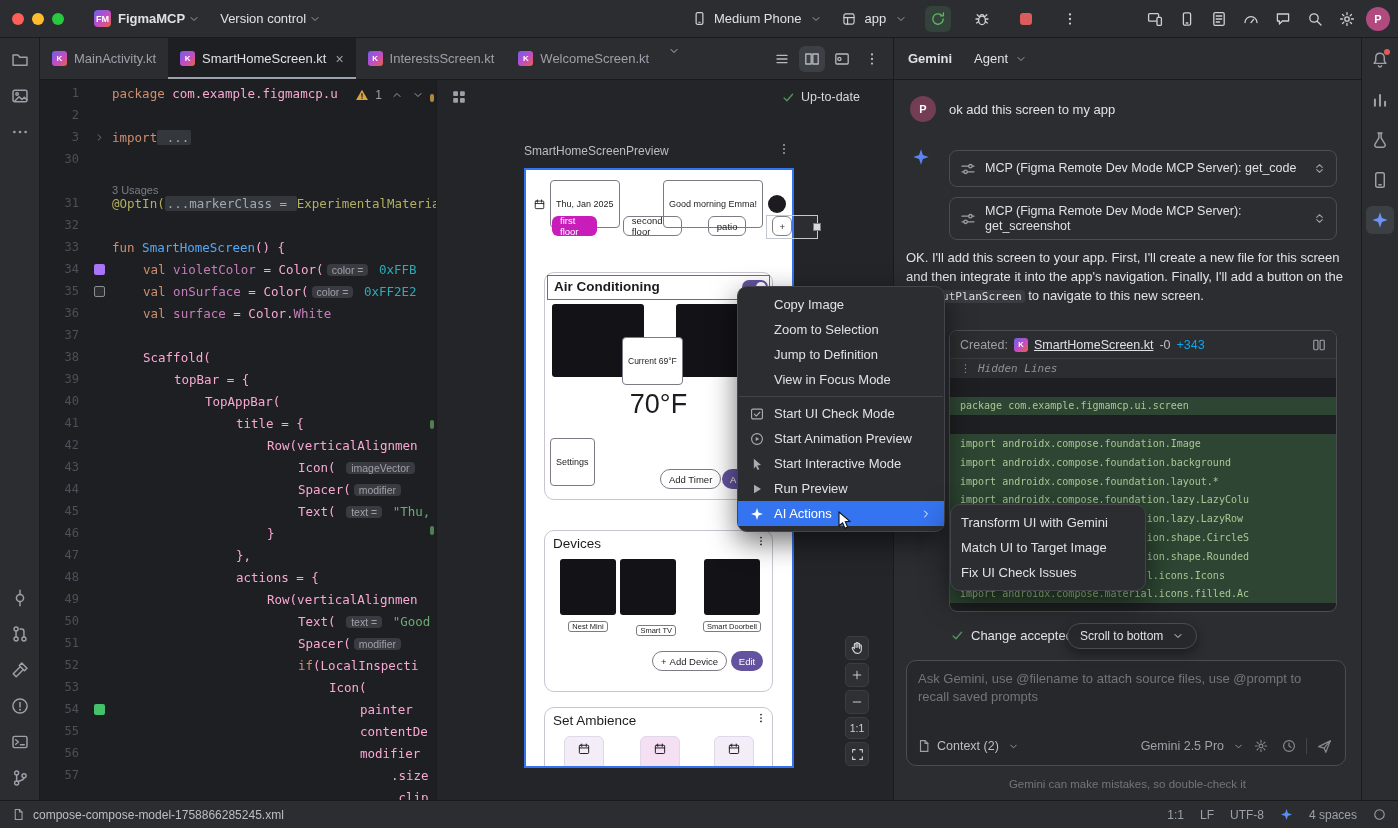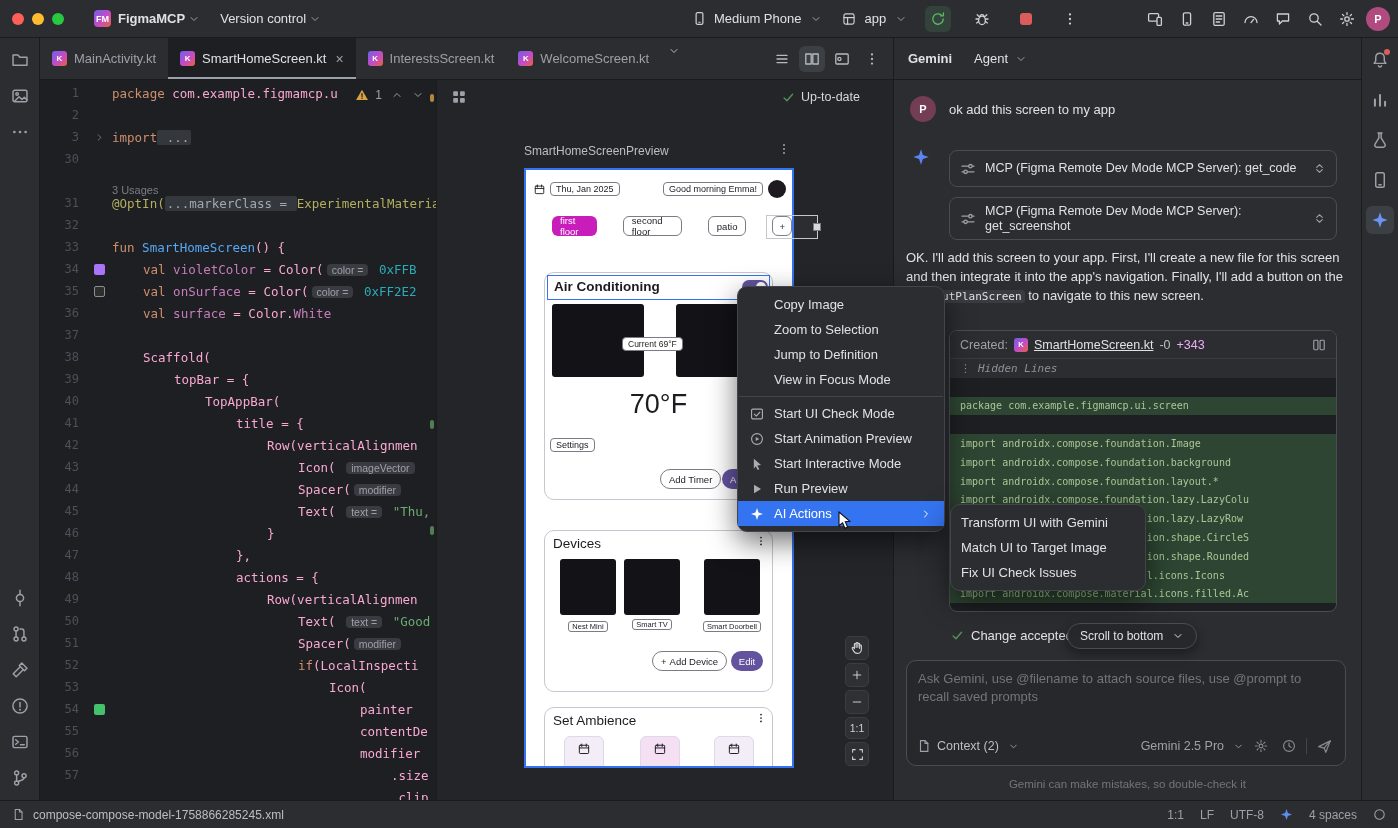--- a/index.html
+++ b/index.html
@@ -50,21 +50,21 @@
   .tk-inlay{background:#393B40;color:#9DA0A8;border-radius:4px;padding:0 5px;font-size:10.5px;margin:0 3px;font-family:"Liberation Sans",sans-serif}
   .ehint{color:#787E87;font-size:11px;font-family:"Liberation Sans",sans-serif}
   #inspectw{position:absolute;top:6px;right:8px;display:flex;align-items:center;gap:6px;font-size:12px;color:#9DA0A8;font-family:"Liberation Sans",sans-serif;background:#1E1F22;padding:2px 4px;border-radius:6px}
   .smark{position:absolute;right:2px;width:4px;border-radius:2px}
 
   
   #preview{position:absolute;left:436px;top:80px;width:457px;height:720px;background:#232528;border-left:1px solid #1A1B1D;overflow:hidden;z-index:2}
   .pstatus{position:absolute;right:33px;top:10px;display:flex;align-items:center;gap:6px;font-size:12.5px;color:#D5D8DD}
   .plabel{position:absolute;left:87px;top:64px;font-size:12px;color:#BCBEC4}
   #phone{position:absolute;left:87px;top:88px;width:270px;height:600px;background:#fff;border:2px solid var(--accent-blue);overflow:hidden;color:#1D1B20}
-  .pchip{border:1px solid #7E7A85;border-radius:4px;padding:1px 5px;font-size:9px;color:#1D1B20;background:#fff;white-space:nowrap}
+  .pchip{border:1px solid #7E7A85;border-radius:4px;padding:18px 5px;font-size:9px;color:#1D1B20;background:#fff;white-space:nowrap}
   .fc{height:20px;display:inline-flex;align-items:center;padding:0 8px;border-radius:6px;font-size:9.5px}
   .fc.sel{background:var(--magenta);color:#fff}
   .fc.out{border:1px solid #7E7A85;color:#1D1B20}
   .fc.plus{padding:0 6px}
   .pcard{position:absolute;border:1px solid #CAC4D0;border-radius:10px;background:#fff}
   .pcardtitle{position:absolute;left:8px;top:5px;font-size:13.5px;font-weight:500;color:#1D1B20}
   .pkebab{position:absolute;right:5px;top:4px;color:#1D1B20}
   .darkbox{background:#131317;border-radius:3px}
   .pbtn{background:var(--purple);color:#fff;border-radius:10px;font-size:9.5px;display:inline-flex;align-items:center;justify-content:center;height:20px}
   .obtn{border:1px solid #7E7A85;color:#1D1B20;border-radius:10px;font-size:9.5px;display:inline-flex;align-items:center;justify-content:center;height:20px;padding:0 8px;gap:3px;background:#fff}
@@ -489,21 +489,21 @@
             <circle cx="8" cy="3.4" r="1.15" fill="currentColor" stroke="none"></circle>
             <circle cx="8" cy="8" r="1.15" fill="currentColor" stroke="none"></circle>
             <circle cx="8" cy="12.6" r="1.15" fill="currentColor" stroke="none"></circle>
           </svg>
         </span>
       <div id="devicecols">
           <div style="position: absolute; left: 15px; top: 28px; width: 56px; display: flex; flex-direction: column; align-items: center; gap: 6px;">
             <div class="darkbox" style="width: 56px; height: 56px;"></div>
             <span class="dchip">Nest Mini</span>
           </div>
-          <div style="position: absolute; left: 83px; top: 28px; width: 48px; display: flex; flex-direction: column; align-items: center; gap: 4px;">
+          <div style="position: absolute; left: 83px; top: 28px; width: 48px; display: flex; flex-direction: column; align-items: flex-end; gap: 10px;">
             <div class="darkbox" style="width: 56px; height: 56px;"></div>
             <span class="dchip">Smart TV</span>
           </div>
           <div style="position: absolute; left: 159px; top: 28px; width: 56px; display: flex; flex-direction: column; align-items: center; gap: 6px;">
             <div class="darkbox" style="width: 56px; height: 56px;"></div>
             <span class="dchip">Smart Doorbell</span>
           </div>
         </div>
       <span class="abs obtn" style="left:107px;top:120px">
           <b style="font-weight:normal">+</b>
@@ -631,21 +631,21 @@
   </div>
 
   <p class="gpara"><span>OK. I'll add this screen to your app. First, I'll create a new file for this screen and then integrate it into the app's navigation. Finally, I'll add a button on the </span><span class="gcode-ref">WorkoutPlanScreen</span><span> to navigate to this new screen.</span></p>
 
   <div id="gcodecard">
     <div class="gcchead">
       <span class="dim">Created:</span>
       <span class="kicon">K</span>
       <span class="gfile">SmartHomeScreen.kt</span>
       <span style="color:#BCBEC4">-0</span>
-      <span style="color:#f0abfc">+343</span>
+      <span style="color:#0ea5e9">+343</span>
       <span style="margin-left:auto;color:#9DA0A8" id="ic-diff">
           <svg width="14" height="14" viewBox="0 0 16 16" fill="none" stroke="currentColor" stroke-width="1.3" stroke-linecap="round" stroke-linejoin="round">
             <rect x="2" y="2.6" width="4.8" height="10.8" rx="1"></rect>
             <rect x="9.2" y="2.6" width="4.8" height="10.8" rx="1"></rect>
           </svg>
         </span>
     </div>
     <div class="gcrow hid"><span style="font-style:normal">⋮</span><span>Hidden Lines</span></div>
     <div id="gcodelines">
         <div class="gcrow"></div>

